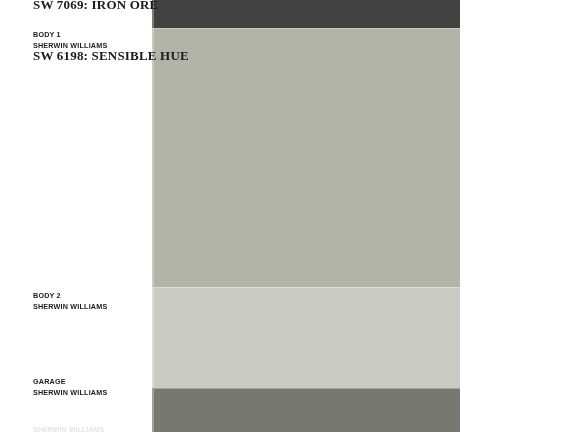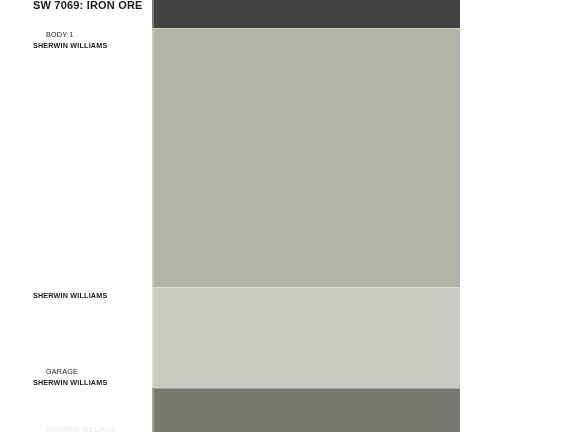--- a/index.html
+++ b/index.html
@@ -43,39 +43,39 @@
   
   .label-block {
     position: absolute;
     left: 33px;
     width: 115px;
     color: #1b1b1b;
     letter-spacing: 0.012em;
   }
   .label-room {
     font-size: 7.2px;
-    font-weight: normal;
+    font-weight: bold;
     line-height: 10.5px;
     text-transform: uppercase;
     white-space: nowrap;
-    margin-left: 13px;
   }
   .label-brand {
     font-size: 7.2px;
     font-weight: bold;
     line-height: 10.5px;
     text-transform: uppercase;
     white-space: nowrap;
   }
   .label-code {
-    font-size: 11px;
+    font-size: 13px;
     font-weight: bold;
     line-height: 10.5px;
     text-transform: uppercase;
     white-space: nowrap;
+    font-family: Liberation Serif, serif;
   }
 
   
   .label-block.is-clipped-top .label-code {
     margin-top: 0;
   }
 
   
   .bottom-remnant {
     position: absolute;
@@ -105,27 +105,29 @@
 
   </div>
 
   <div class="label-block is-clipped-top" id="lb0" style="top: 0px;">
     <div class="label-code">SW 7069: IRON ORE</div>
   </div>
 
   <div class="label-block" id="lb1" style="top: 30px;">
     <div class="label-room">BODY 1</div>
     <div class="label-brand">SHERWIN WILLIAMS</div>
+    <div class="label-code">SW 6198: SENSIBLE HUE</div>
   </div>
 
   <div class="label-block" id="lb2" style="top: 291px;">
+    <div class="label-room">BODY 2</div>
     <div class="label-brand">SHERWIN WILLIAMS</div>
   </div>
 
-  <div class="label-block" id="lb3" style="top: 367px;">
+  <div class="label-block" id="lb3" style="top: 377px;">
     <div class="label-room">GARAGE</div>
     <div class="label-brand">SHERWIN WILLIAMS</div>
   </div>
 
   <div class="bottom-remnant">
     <div class="label-room">SHERWIN WILLIAMS</div>
   </div>
 
 </div>
 

